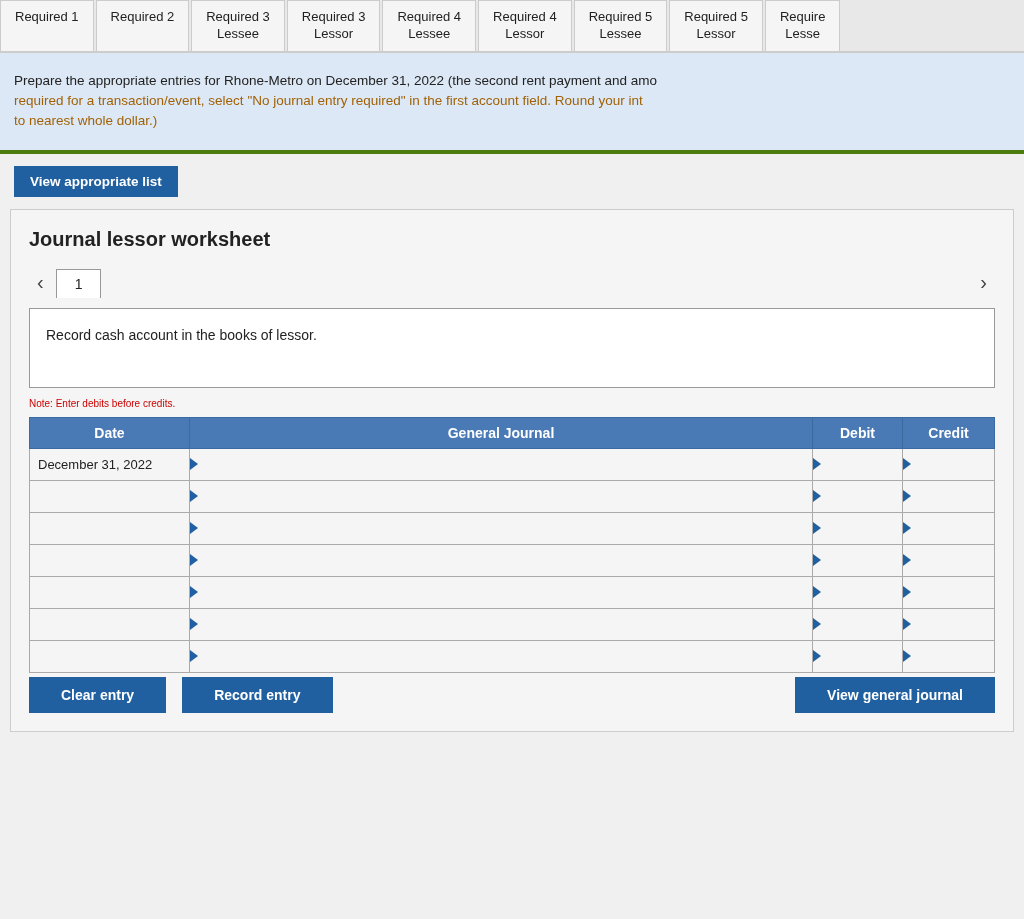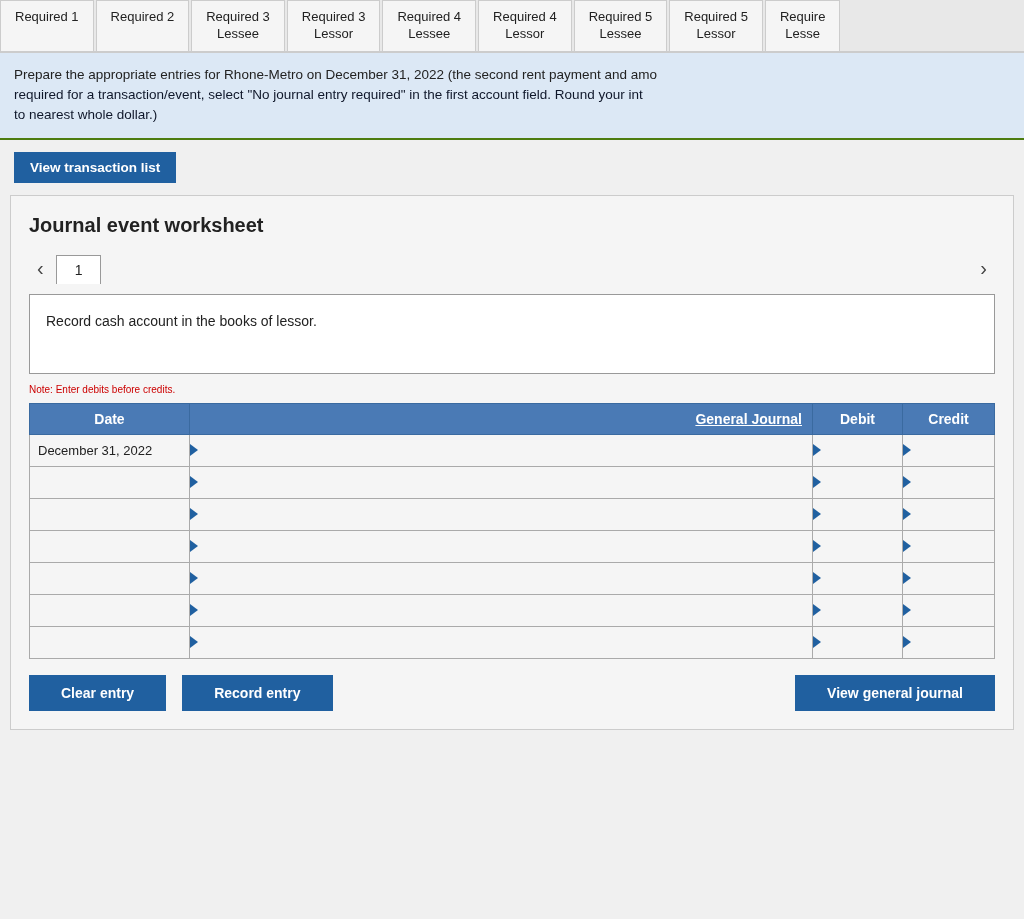--- a/index.html
+++ b/index.html
@@ -27,28 +27,28 @@
       cursor: pointer;
       font-size: 13px;
       text-align: center;
       line-height: 1.3;
       white-space: nowrap;
     }
 
     
     .instructions {
       background: #dce8f5;
-      border-bottom: 2px solid #4d7c0f;
-      padding: 12px 14px;
+      border-bottom: 4px solid #4d7c0f;
+      padding: 18px 14px;
       font-size: 13.5px;
       line-height: 1.5;
       color: #222;
     }
     .instructions .red-text {
-      color: #0f172a;
+      color: #a16207;
     }
 
     
     .view-transaction-btn {
       display: inline-block;
       background: #2060a0;
       color: #fff;
       padding: 8px 16px;
       border: none;
       cursor: pointer;
@@ -112,32 +112,32 @@
     .note-text {
       color: #cc0000;
       font-size: 10px;
       margin-bottom: 8px;
     }
 
     
     .journal-table {
       width: 100%;
       border-collapse: collapse;
-      margin-bottom: 16px;
+      margin-bottom: 4px;
     }
     .journal-table th {
       background: #4a7ab5;
       color: #fff;
       padding: 7px 10px;
       border: 1px solid #3a6aa0;
       font-size: 14px;
       text-align: center;
     }
     .journal-table th.date-col { text-align: center; width: 160px; }
-    .journal-table th.journal-col { text-align: right; text-decoration: underline; }
+    .journal-table th.journal-col { text-align: center; }
     .journal-table th.debit-col { text-align: center; width: 90px; }
     .journal-table th.credit-col { text-align: center; width: 92px; }
 
     .journal-table td {
       border: 1px solid #aaa;
       padding: 0;
       height: 32px;
     }
     .journal-table td input {
       width: 100%;
@@ -218,26 +218,26 @@
 
 <div class="instructions">
   <span>Prepare the appropriate entries for Rhone-Metro on December 31, 2022 (the second rent payment and amo</span>
   <br>
   <span class="red-text">required for a transaction/event, select "No journal entry required" in the first account field. Round your int</span>
   <br>
   <span class="red-text">to nearest whole dollar.)</span>
 </div>
 
 
-<button class="view-transaction-btn">View transaction list</button>
+<button class="view-transaction-btn">View appropriate list</button>
 
 
 <div class="worksheet-container">
 
-  <div class="worksheet-title">Journal event worksheet</div>
+  <div class="worksheet-title">Journal lessor worksheet</div>
 
   <div class="nav-row">
     <span class="nav-arrow">‹</span>
     <div class="tab-number">1</div>
     <span class="nav-arrow nav-right">›</span>
   </div>
 
   <div class="transaction-box">Record cash account in the books of lessor.</div>
 
   <div class="note-text">Note: Enter debits before credits.</div>

